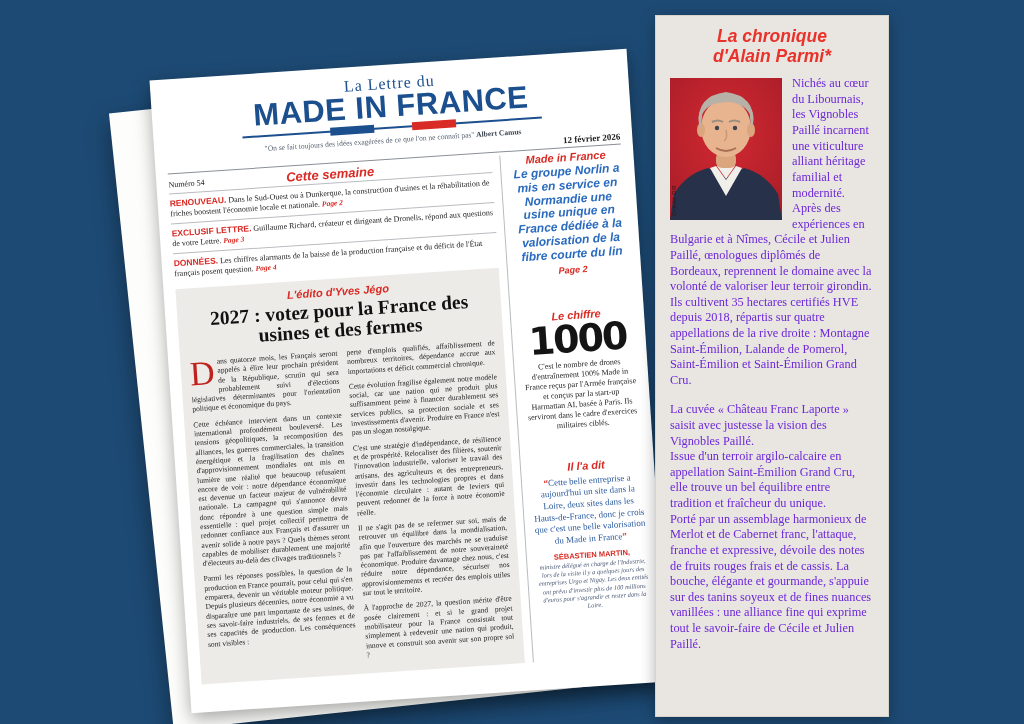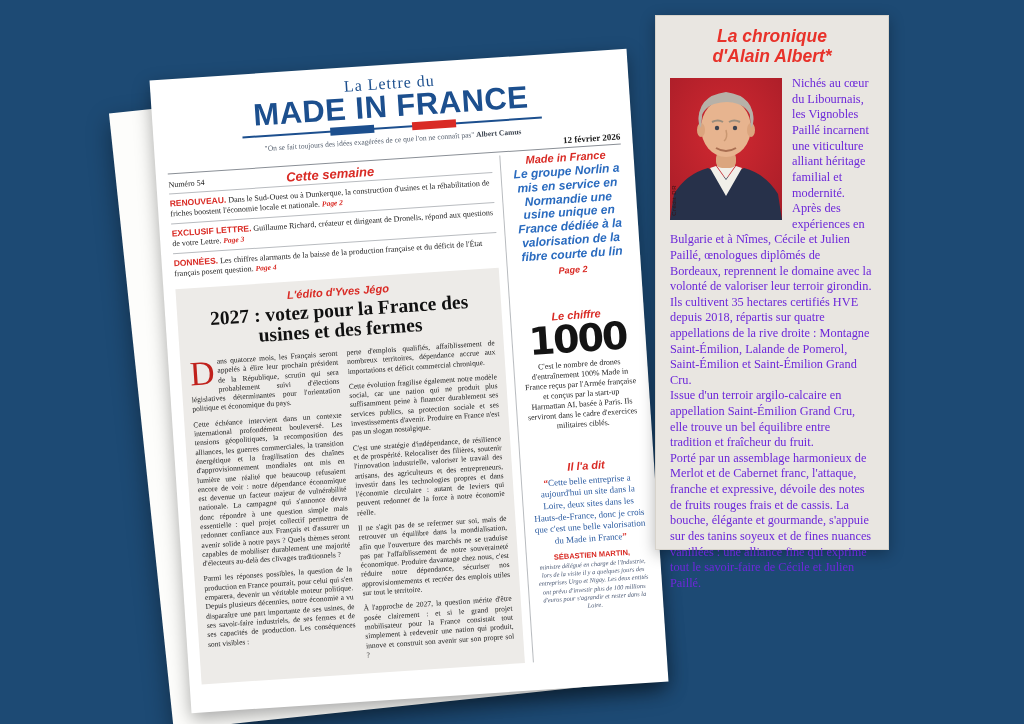--- a/index.html
+++ b/index.html
@@ -99,21 +99,21 @@
   .rail-number-text { font-family:"Liberation Serif", serif; font-size:8px; line-height:1.25; color:#1c1c1c; margin-top:3px; }
   .rail-quote-block { margin-top:30px; }
   .rail-quote-title { color:#d92b25; font-weight:bold; font-style:italic; font-size:11px; }
   .rail-quote { font-family:"Liberation Serif", serif; font-size:9px; line-height:1.3; color:#2b5ba0; margin-top:4px; }
   .rail-quote .qmark { color:#d92b25; font-weight:bold; }
   .rail-quote-author { color:#d92b25; font-weight:bold; font-size:7.5px; margin-top:5px; }
   .rail-quote-role { font-family:"Liberation Serif", serif; font-style:italic; font-size:6.4px; line-height:1.3; color:#4c5a75; margin-top:1px; }
 
   
   .chronique {
-    position:absolute; left:655px; top:15px; width:234px; height:535px;
+    position:absolute; left:655px; top:15px; width:234px; height:702px;
     background:#e9e6e1; border:1px solid #d7d3cb;
     padding:10px 14px 10px 14px;
     box-shadow:0 4px 14px rgba(0,0,0,.3);
   }
   .chron-title {
     text-align:center; color:#e8322a; font-weight:bold; font-style:italic;
     font-size:17.5px; line-height:1.15; margin-bottom:10px;
   }
   .chron-photo {
     float:left; width:112px; height:142px; margin:2px 10px 4px 0;
@@ -214,21 +214,21 @@
         <div class="rail-quote-role">ministre délégué en charge de l'Industrie, lors de la visite il y a quelques jours des entreprises Urgo et Nigay. Les deux entités ont prévu d'investir plus de 100 millions d'euros pour s'agrandir et rester dans la Loire.</div>
       </div>
     </div>
 
   </div>
 </div>
 
 <div class="chronique">
   <div class="chron-title">
     <span>La chronique</span><br>
-    <span>d'Alain Albert*</span>
+    <span>d'Alain Parmi*</span>
   </div>
 
   <div class="chron-photo">
     <svg width="112" height="142" viewBox="0 0 112 142">
       <defs>
         <radialGradient id="bgred" cx="50%" cy="40%" r="75%">
           <stop offset="0%" stop-color="#d22931"></stop>
           <stop offset="100%" stop-color="#a81d28"></stop>
         </radialGradient>
       </defs>
@@ -258,16 +258,17 @@
 
       <path d="M56,52 Q58,60 54,63" stroke="#c99771" stroke-width="1.5" fill="none"></path>
 
       <path d="M46,70 Q56,76 66,70" stroke="#a96f52" stroke-width="2" fill="none"></path>
     </svg>
     <span class="photo-credit">Crédit DR</span>
   </div>
 
   <div class="chron-text">
     <p class="para">Nichés au cœur du Libournais, les Vignobles Paillé incarnent une viticulture alliant héritage familial et modernité. Après des expériences en Bulgarie et à Nîmes, Cécile et Julien Paillé, œnologues diplômés de Bordeaux, reprennent le domaine avec la volonté de valoriser leur terroir girondin. Ils cultivent 35 hectares certifiés HVE depuis 2018, répartis sur quatre appellations de la rive droite : Montagne Saint-Émilion, Lalande de Pomerol, Saint-Émilion et Saint-Émilion Grand Cru.</p>
-    <p class="para">Issue d'un terroir argilo-calcaire en appellation Saint-Émilion Grand Cru, elle trouve un bel équilibre entre tradition et fraîcheur du fruit.</p>
+    <p class="para gap">La cuvée « Château Franc Laporte » saisit avec justesse la vision des Vignobles Paillé.</p>
+    <p class="para">Issue d'un terroir argilo-calcaire en appellation Saint-Émilion Grand Cru, elle trouve un bel équilibre entre tradition et fraîcheur du unique.</p>
     <p class="para">Porté par un assemblage harmonieux de Merlot et de Cabernet franc, l'attaque, franche et expressive, dévoile des notes de fruits rouges frais et de cassis. La bouche, élégante et gourmande, s'appuie sur des tanins soyeux et de fines nuances vanillées : une alliance fine qui exprime tout le savoir-faire de Cécile et Julien Paillé.</p>
   </div>
 </div>
 
 </body></html>

